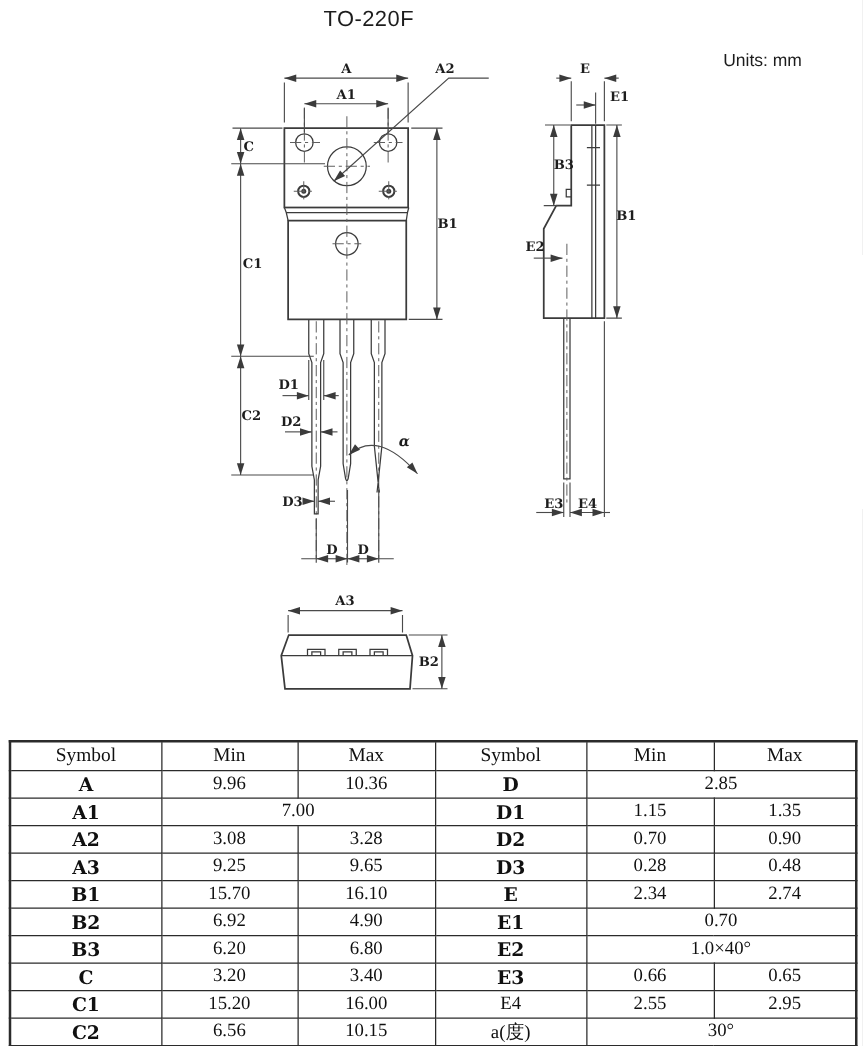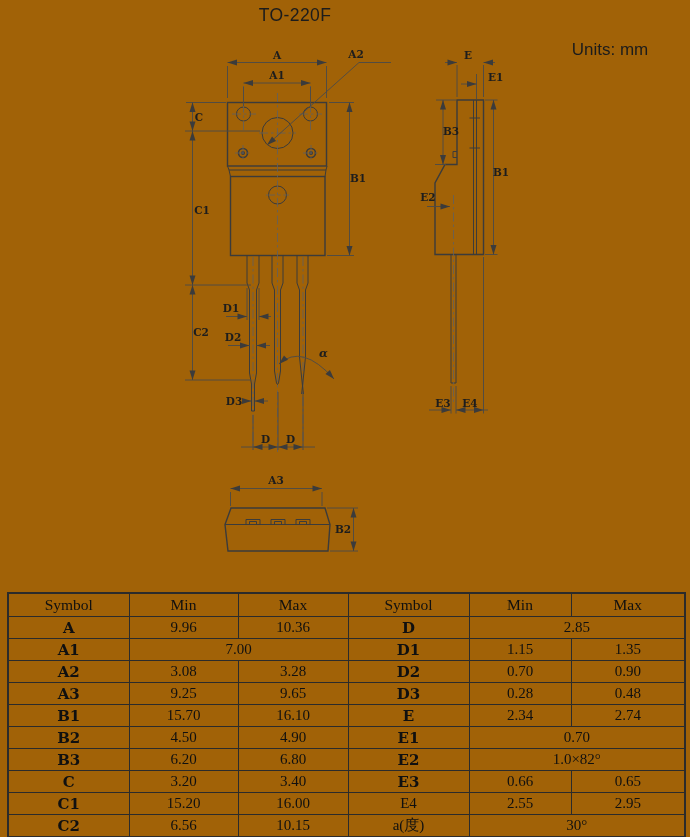--- a/index.html
+++ b/index.html
@@ -1,26 +1,26 @@
 <!DOCTYPE html>
 <html><head>
 <meta charset="utf-8">
 <style>
   html,body { margin:0; padding:0; background:#e8e8e8; }
   .page {
-    position:relative; width:690px; height:837px; background:#a16207;
+    position:relative; width:690px; height:837px; background:#ffffff;
     font-family:"Liberation Sans", sans-serif; overflow:hidden;
   }
   .title {
     position:absolute; left:228px; top:5px; width:134px; height:22px;
     text-align:center; font-size:17.5px; letter-spacing:.4px; color:#1c1c1c;
   }
   .units {
     position:absolute; left:560px; top:40px; width:100px; height:18px;
-    font-size:17px; color:#1c1c1c; text-align:center;
+    font-size:14px; color:#1c1c1c; text-align:center;
   }
   svg.drawing { position:absolute; left:0; top:0; }
 
   .ol   { fill:none; stroke:#3b3b3b; stroke-width:1.4; }
   .thin { fill:none; stroke:#3b3b3b; stroke-width:1; }
   .dim  { fill:none; stroke:#4a4a4a; stroke-width:.9; }
   .cl   { fill:none; stroke:#5f5f5f; stroke-width:.8; stroke-dasharray:9 3 2.5 3; }
   .dim-text { font-family:"DejaVu Serif", serif; font-weight:bold; font-size:10.5px; fill:#1d1d1d; }
   .alpha { font-style:italic; font-size:11.5px; }
 
@@ -239,31 +239,31 @@
       <tr>
         <td class="sym">B1</td>
         <td>15.70</td>
         <td>16.10</td>
         <td class="sym">E</td>
         <td>2.34</td>
         <td>2.74</td>
       </tr>
       <tr>
         <td class="sym">B2</td>
-        <td>4.50</td>
+        <td>6.92</td>
         <td>4.90</td>
         <td class="sym">E1</td>
         <td colspan="2">0.70</td>
       </tr>
       <tr>
         <td class="sym">B3</td>
         <td>6.20</td>
         <td>6.80</td>
         <td class="sym">E2</td>
-        <td colspan="2">1.0×82°</td>
+        <td colspan="2">1.0×40°</td>
       </tr>
       <tr>
         <td class="sym">C</td>
         <td>3.20</td>
         <td>3.40</td>
         <td class="sym">E3</td>
         <td>0.66</td>
         <td>0.65</td>
       </tr>
       <tr>

